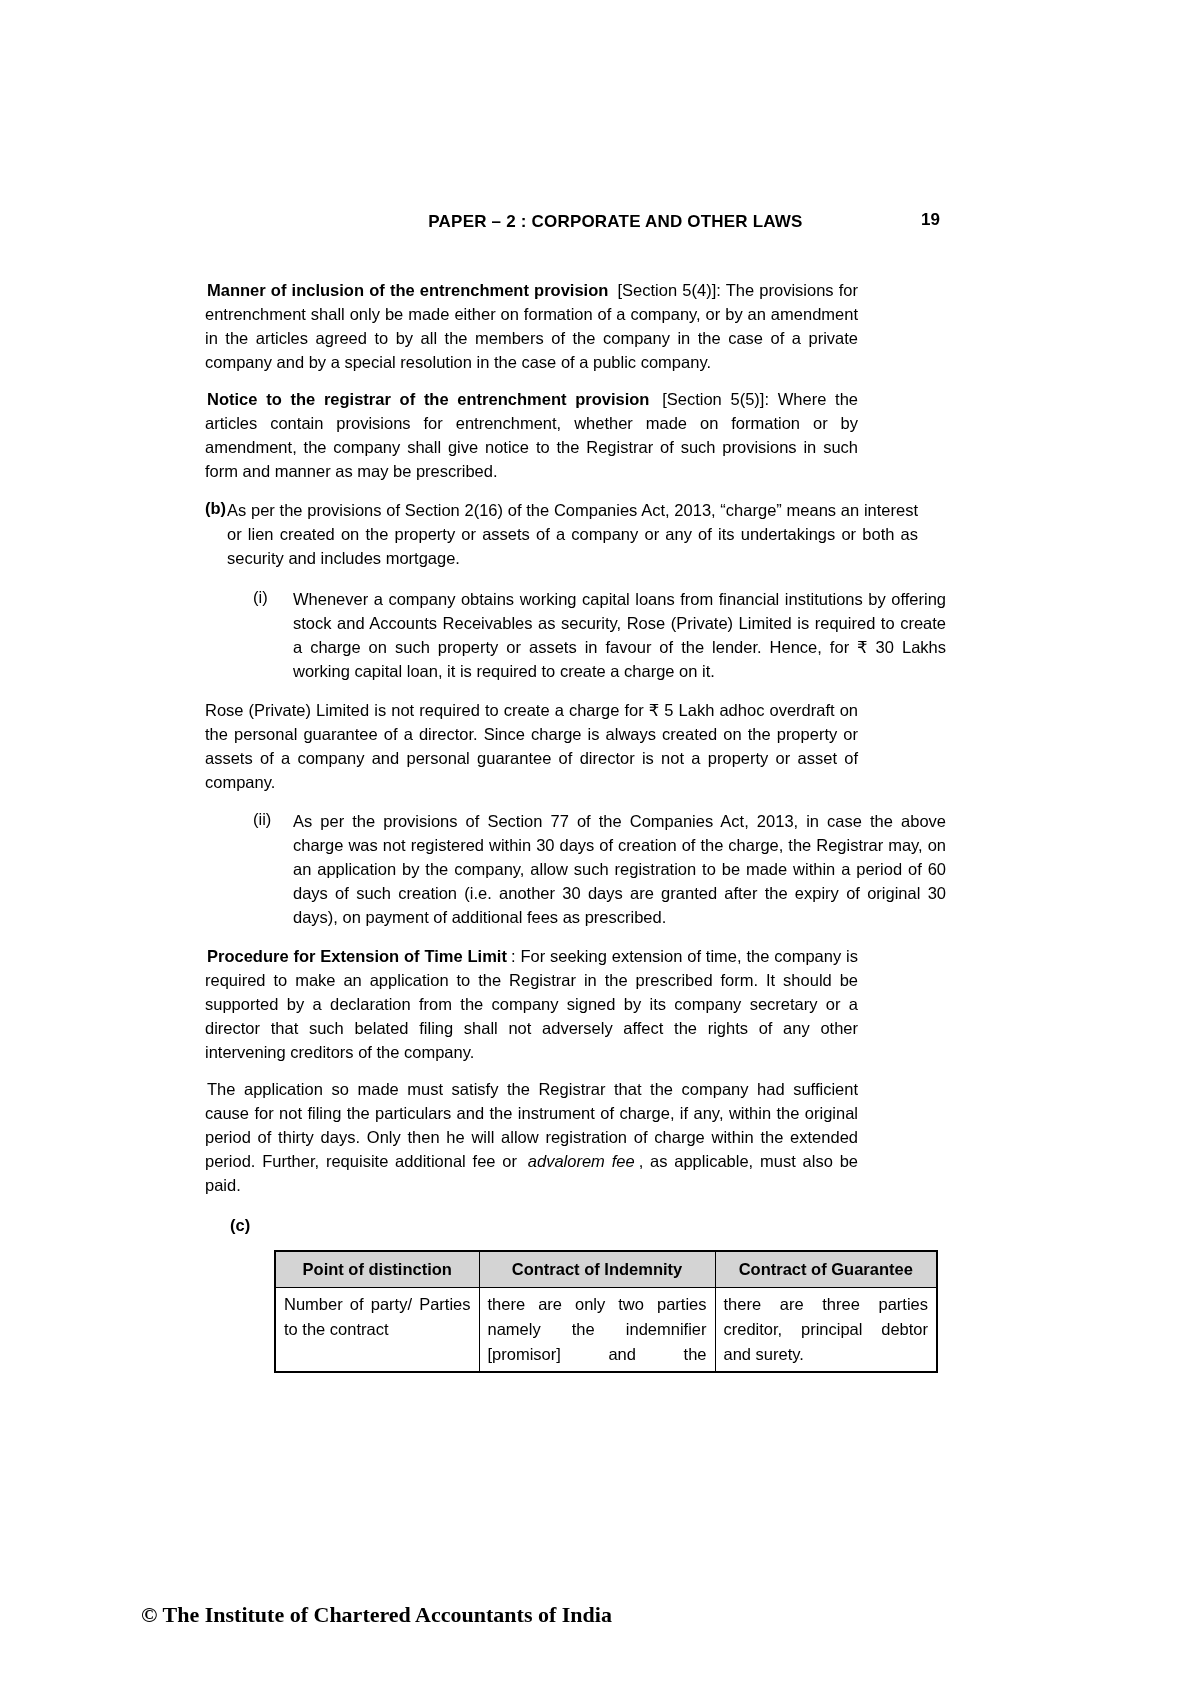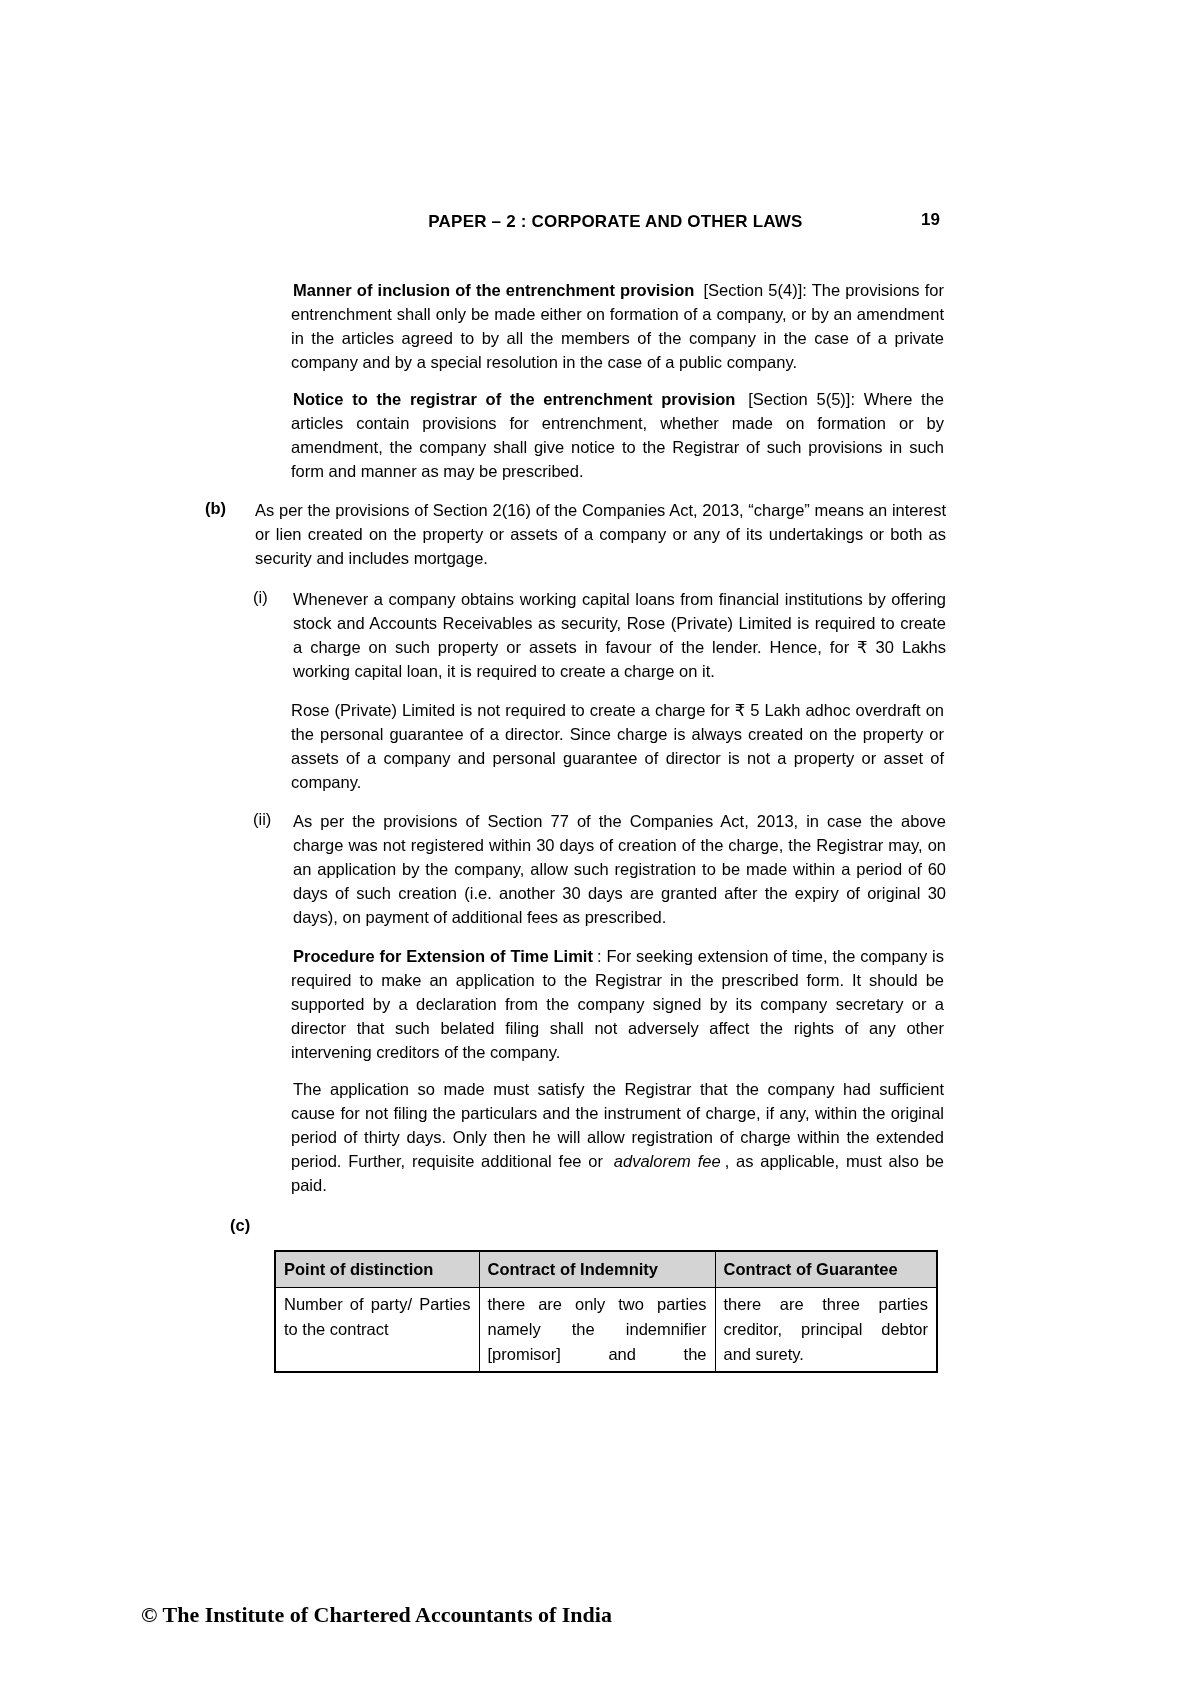--- a/index.html
+++ b/index.html
@@ -28,25 +28,25 @@
   
   .content {
     position: absolute;
     left: 197px;
     top: 270px;
     width: 743px;
     font-size: 16.5px;
     line-height: 24px;
   }
   .para { text-align: justify; margin-bottom: 9px; }
-  .lvl2 { margin-left: 86px; width: 657px; }
+  .lvl2 { width: 657px; }
   .item { position: relative; margin-bottom: 9px; }
   .item .marker { position: absolute; top: 0; left: 0; }
   .item .marker.bold { font-weight: bold; }
-  .item-b .body { margin-left: 48px; width: 695px; text-align: justify; }
+  .item-b .body { margin-left: 20px; width: 695px; text-align: justify; }
   .item-ro .marker { left: 48px; }
   .item-ro .body { margin-left: 86px; width: 657px; text-align: justify; }
   .lead-bold { font-weight: bold; }
   .run-italic { font-style: italic; }
 
   .c-label { font-weight: bold; margin-left: 25px; margin-top: 12px; margin-bottom: 11px; }
 
   
   .dist-table {
     margin-left: 71px;
@@ -61,21 +61,21 @@
   .dist-table col.c3 { width: 222px; }
   .dist-table th, .dist-table td {
     border: 1px solid #000000;
     vertical-align: top;
     padding: 4px 8px;
   }
   .dist-table { border: 2px solid #000000; }
   .dist-table th {
     background: #d4d4d4;
     font-weight: bold;
-    text-align: left;
+    text-align: center;
     padding: 5px 8px;
   }
   .dist-table td.b { font-weight: normal; text-align: justify; }
   .dist-table td.j { text-align: justify; }
   .dist-table td.jl { text-align: justify; text-align-last: justify; }
 
   
   .page-footer {
     position: absolute;
     left: 135px;

